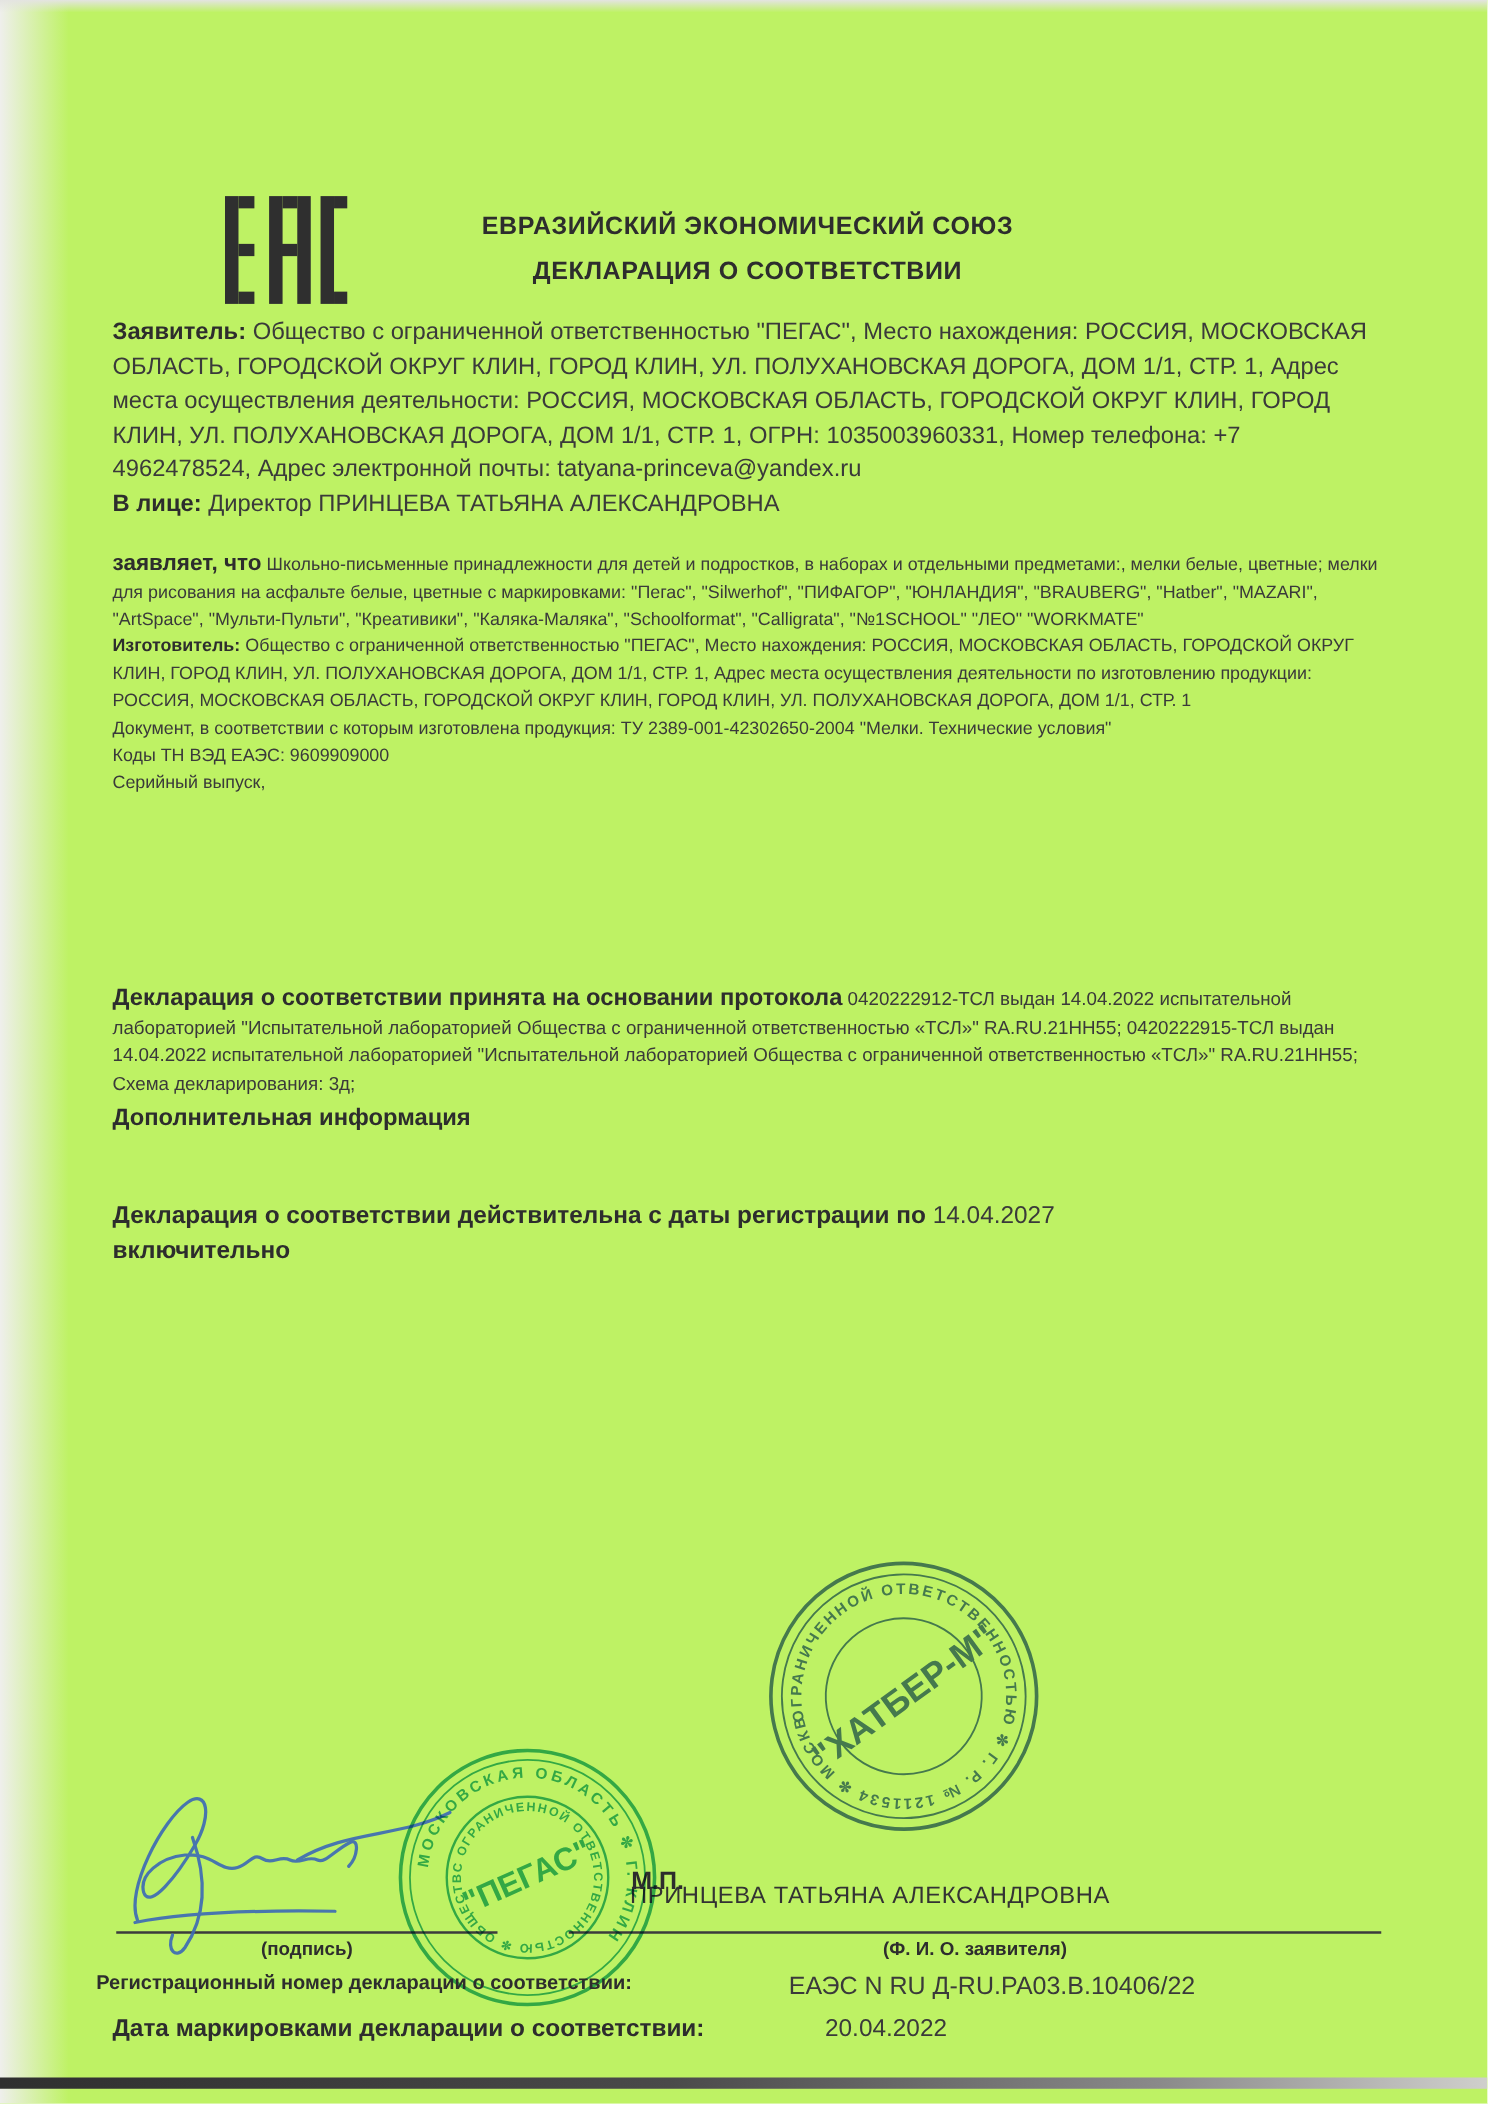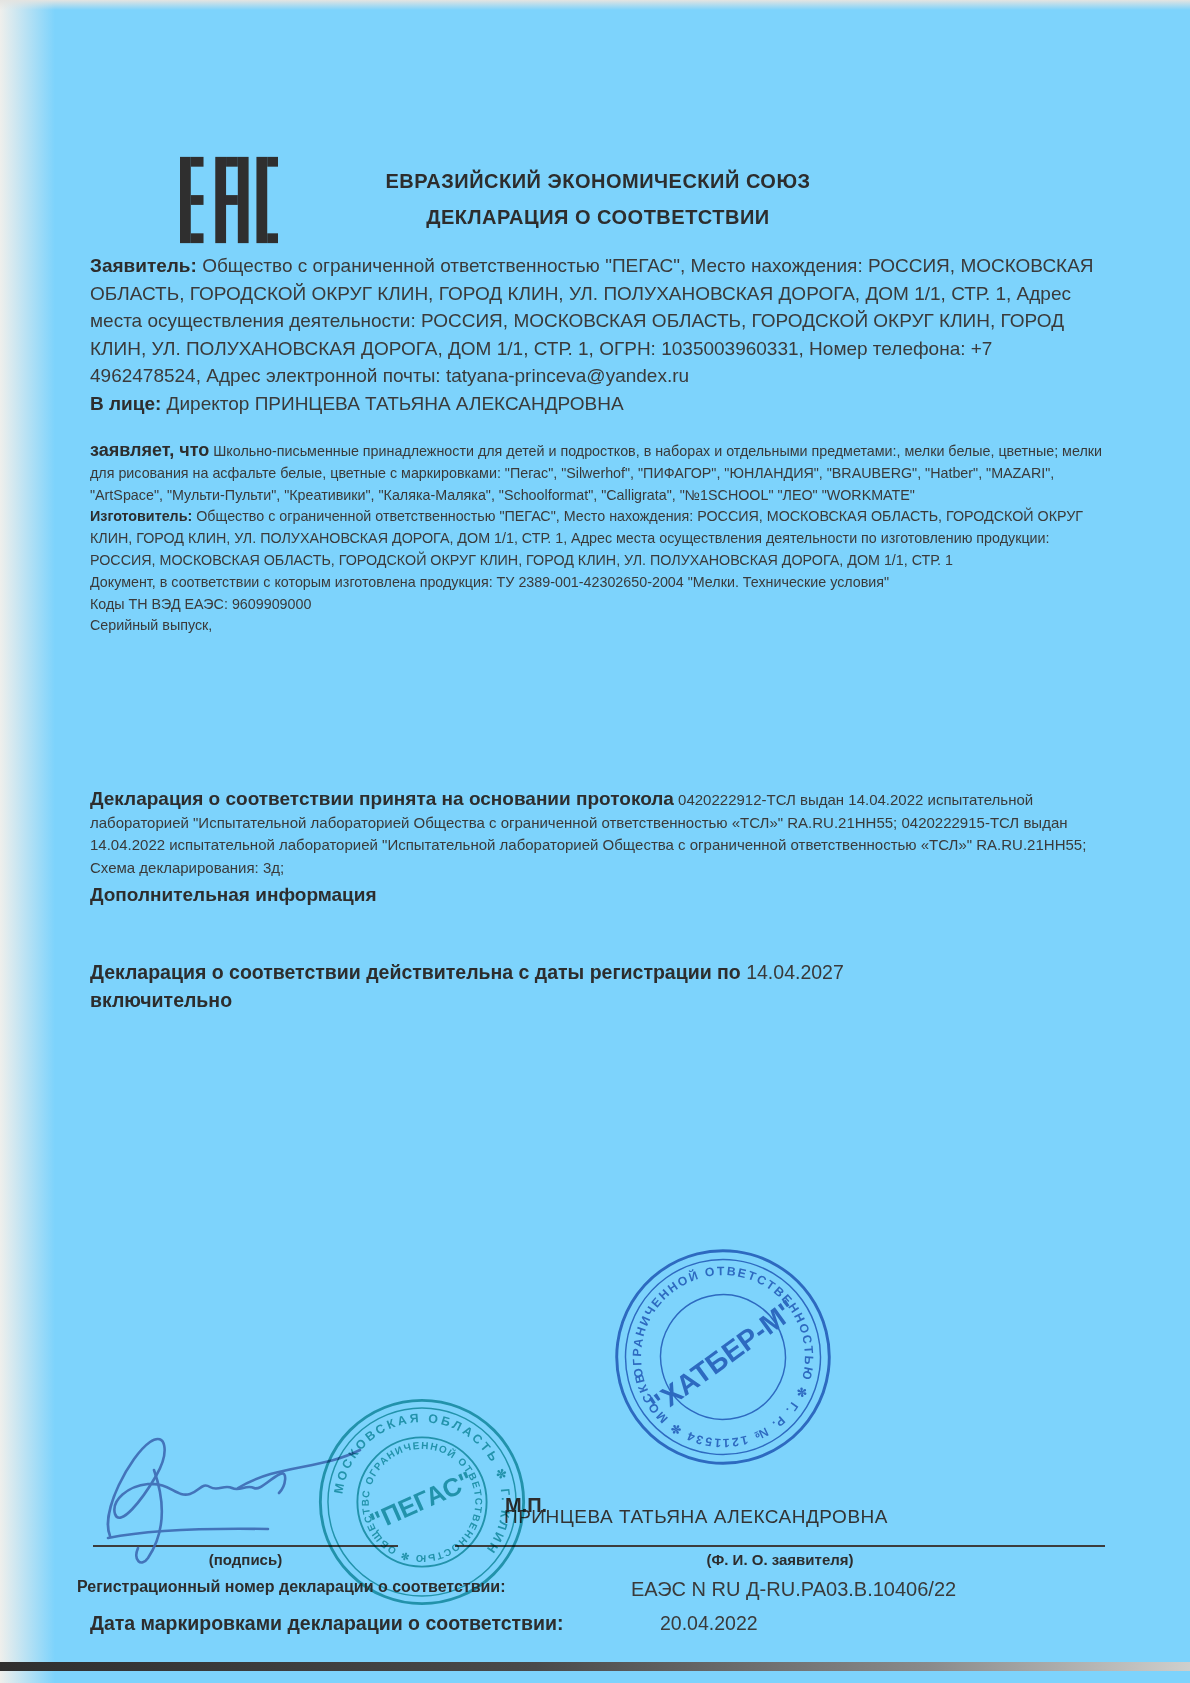--- a/index.html
+++ b/index.html
@@ -1,18 +1,18 @@
 <!DOCTYPE html>
 <html><head>
 <meta charset="utf-8">
 <style>
   html,body{margin:0;padding:0;background:#ffffff;}
   .page{
     position:relative;width:1190px;height:1683px;overflow:hidden;
-    background:#7dd3fc;
+    background:#bef264;
     font-family:"Liberation Sans", sans-serif;
     color:#3a3a3a;
   }
   .edge-left{position:absolute;left:0;top:0;width:55px;height:100%;
     background:linear-gradient(to right,#efefec, rgba(255,255,255,0));}
   .edge-top{position:absolute;left:0;top:0;width:100%;height:10px;
     background:linear-gradient(to bottom,#e4e4e1, rgba(255,255,255,0));}
   .scan-bar{position:absolute;left:0;top:1662px;width:1190px;height:9px;
     background:linear-gradient(to right,#2f2f2f 0%,#4a4a4a 45%,#8a8a8a 78%,#cfcfcc 100%);}
   .abs{position:absolute;}

